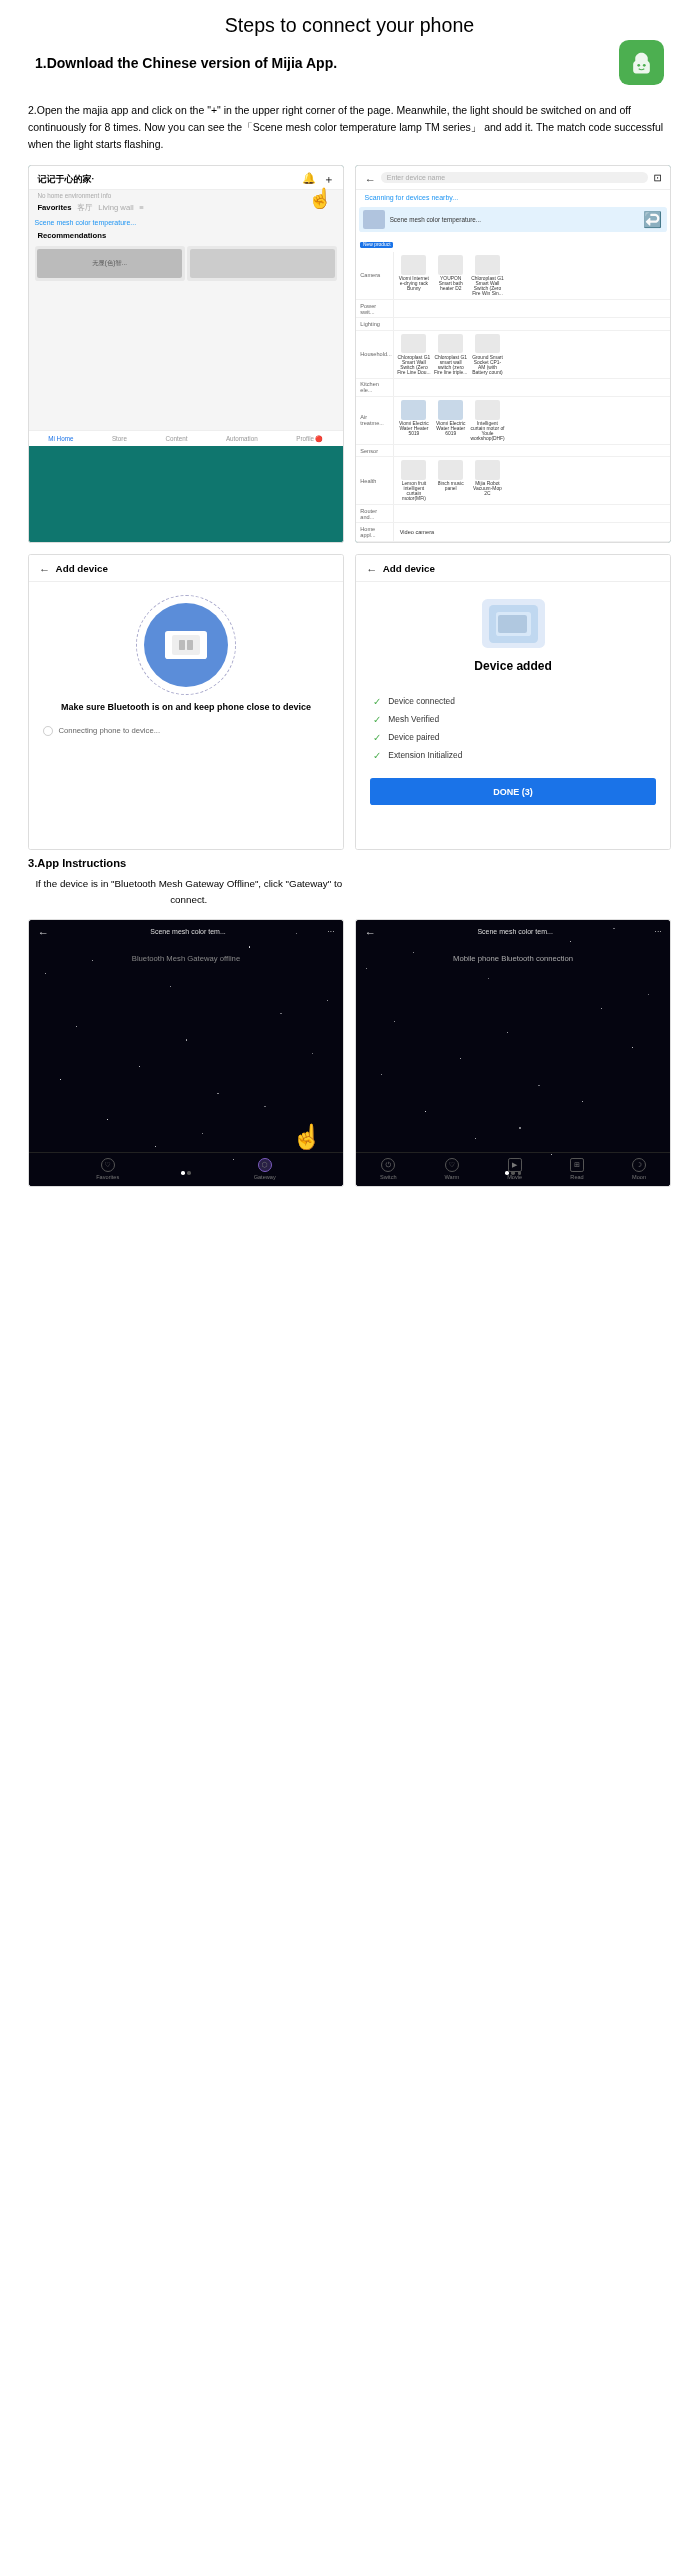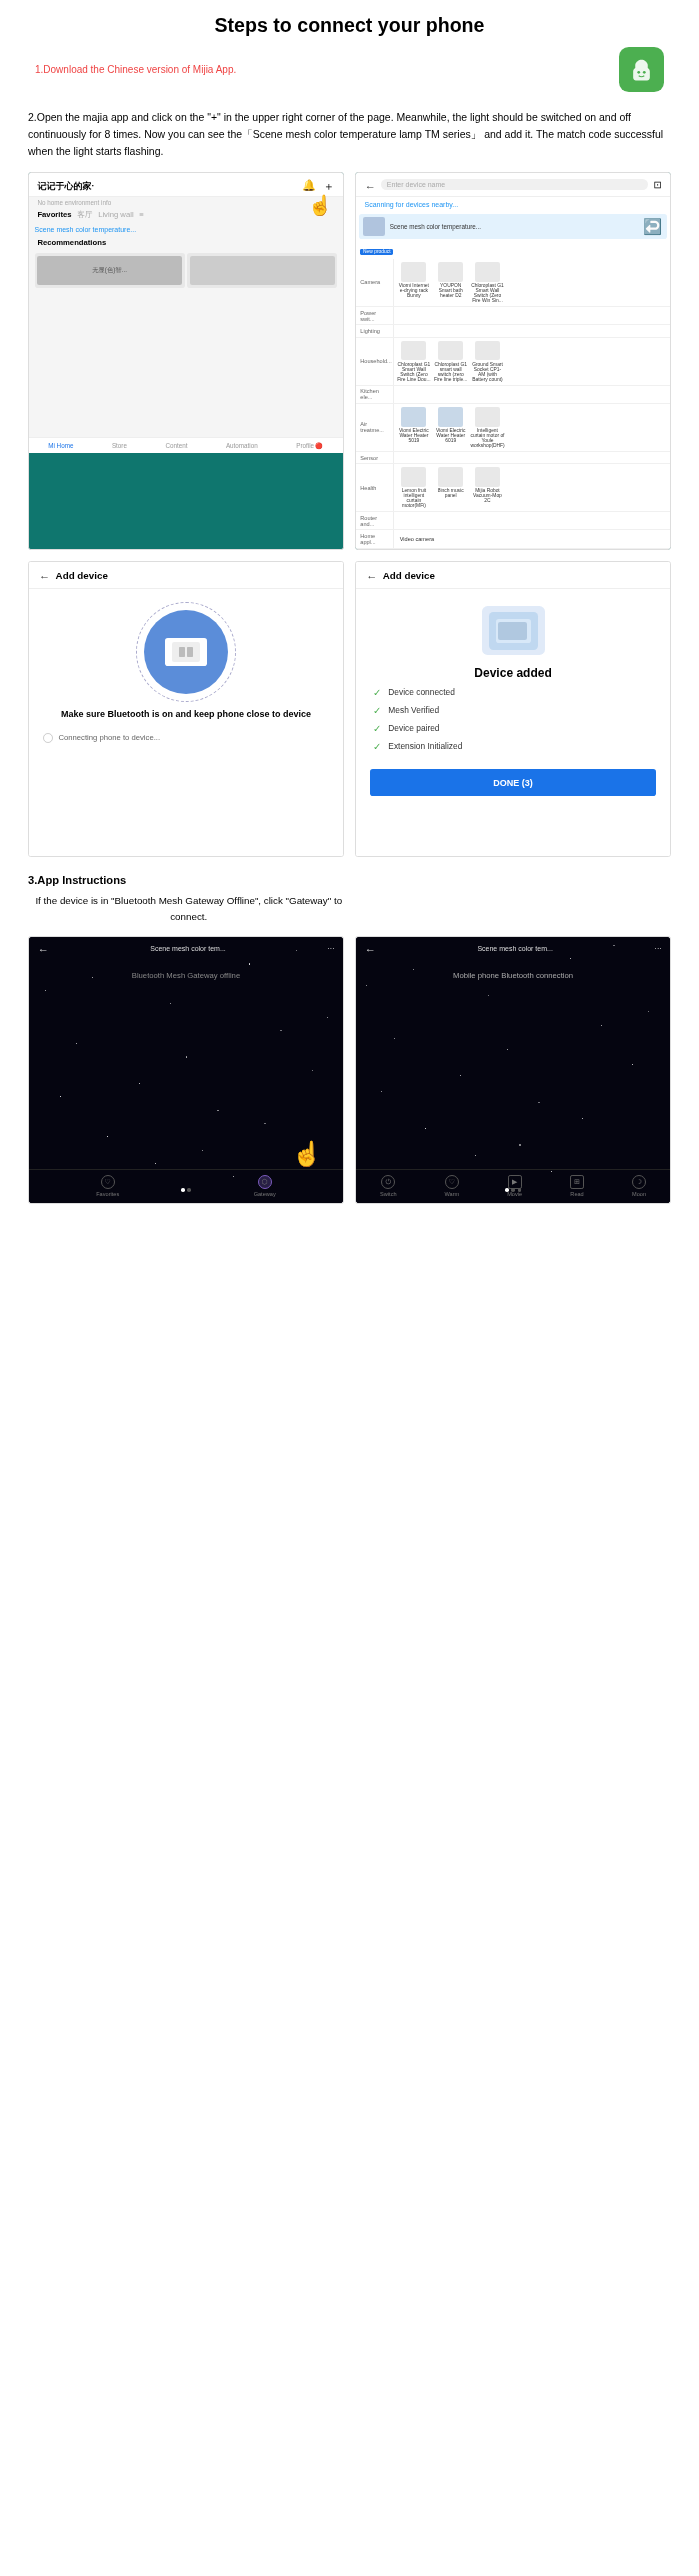--- a/index.html
+++ b/index.html
@@ -12,23 +12,23 @@
 
     .page-container {
       width: 699px;
       padding: 14px 28px;
     }
 
     
     .main-title {
       text-align: center;
       font-size: 19.6px;
-      font-weight: 700;
+      font-weight: 400;
       color: #000;
-      margin-bottom: 10px;
+      margin-bottom: 3px;
       font-family: Arial Black, Arial, sans-serif;
     }
 
     .subtitle-warning {
       text-align: center;
       color: #e53935;
       font-size: 10.5px;
       margin-bottom: 17px;
       font-weight: 600;
     }
@@ -44,22 +44,23 @@
     
     .download-row {
       display: flex;
       align-items: center;
       justify-content: space-between;
       margin-bottom: 17px;
       padding: 0 7px;
     }
 
     .download-text {
-      font-size: 10px;
-      color: #ef4444;
+      font-size: 14px;
+      color: #000000;
+      font-weight: bold;
     }
 
     .mijia-icon {
       width: 45px;
       height: 45px;
       background: #4caf50;
       border-radius: 9.8px;
       display: flex;
       align-items: center;
       justify-content: center;
@@ -403,21 +404,21 @@
       display: flex;
       align-items: center;
       justify-content: center;
       font-size: 19.6px;
     }
 
     .device-added-title {
       text-align: center;
       font-size: 12px;
       font-weight: bold;
-      margin-bottom: 3px;
+      margin-bottom: 19px;
     }
 
     .checklist {
       padding: 0 17px;
     }
 
     .check-item {
       display: flex;
       align-items: center;
       gap: 7px;
@@ -463,21 +464,21 @@
     .status-connecting {
       color: #e53935;
     }
 
     .status-success {
       color: #2196F3;
     }
 
     
     .step3-section {
-      margin-top: 17px;
+      margin-top: 7px;
     }
 
     .step3-content {
       display: grid;
       grid-template-columns: 1fr 1fr;
       gap: 14px;
       margin-bottom: 11.2px;
       padding: 0 7px;
     }
 

